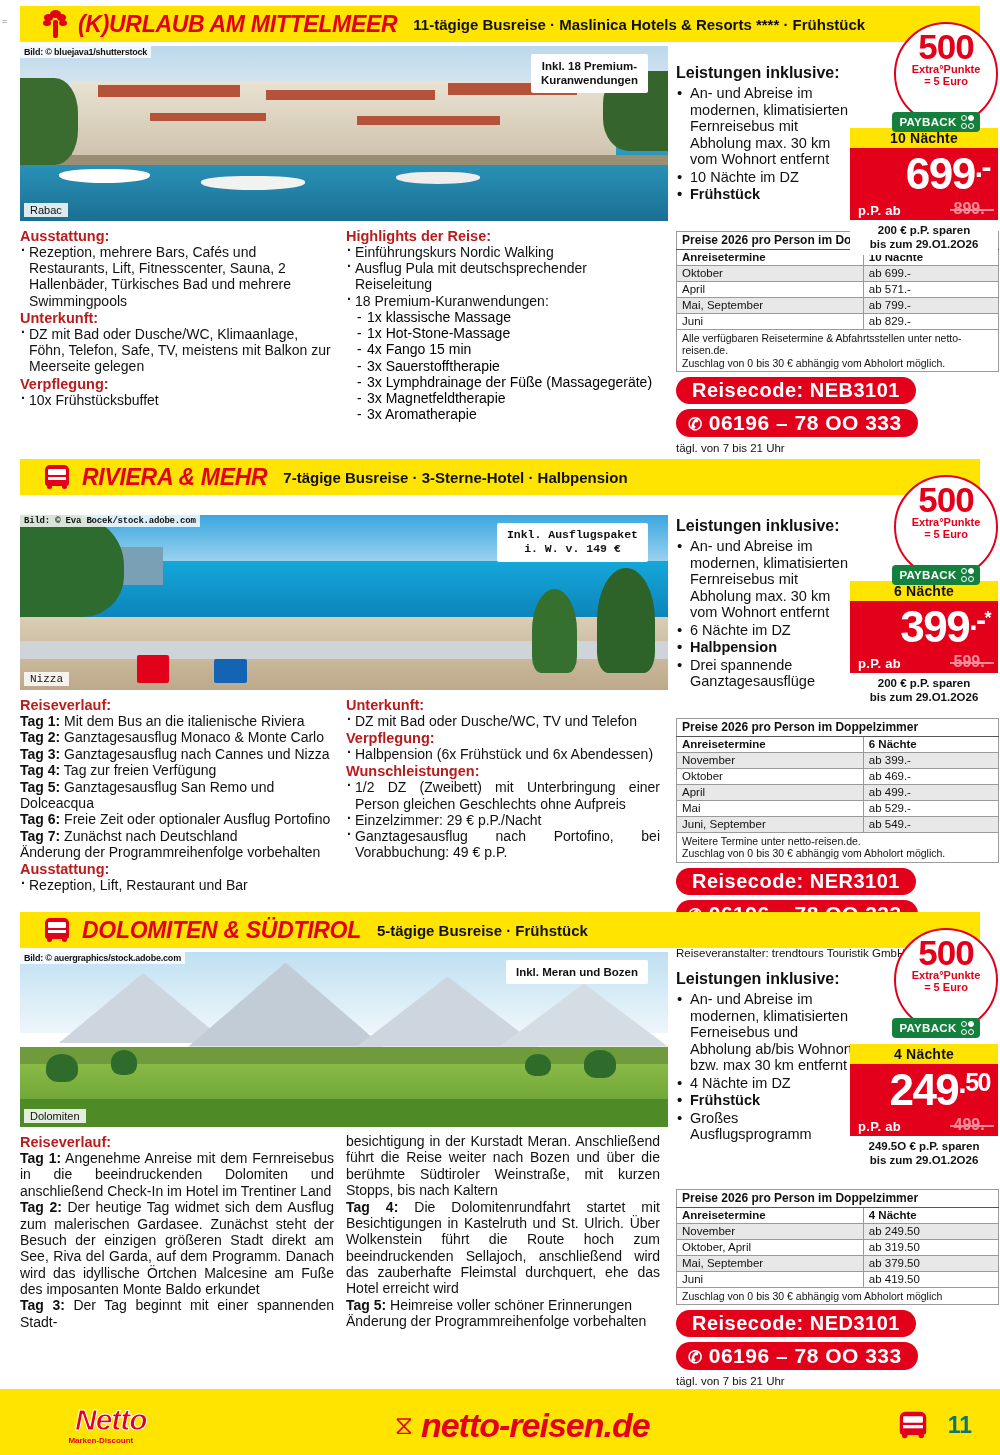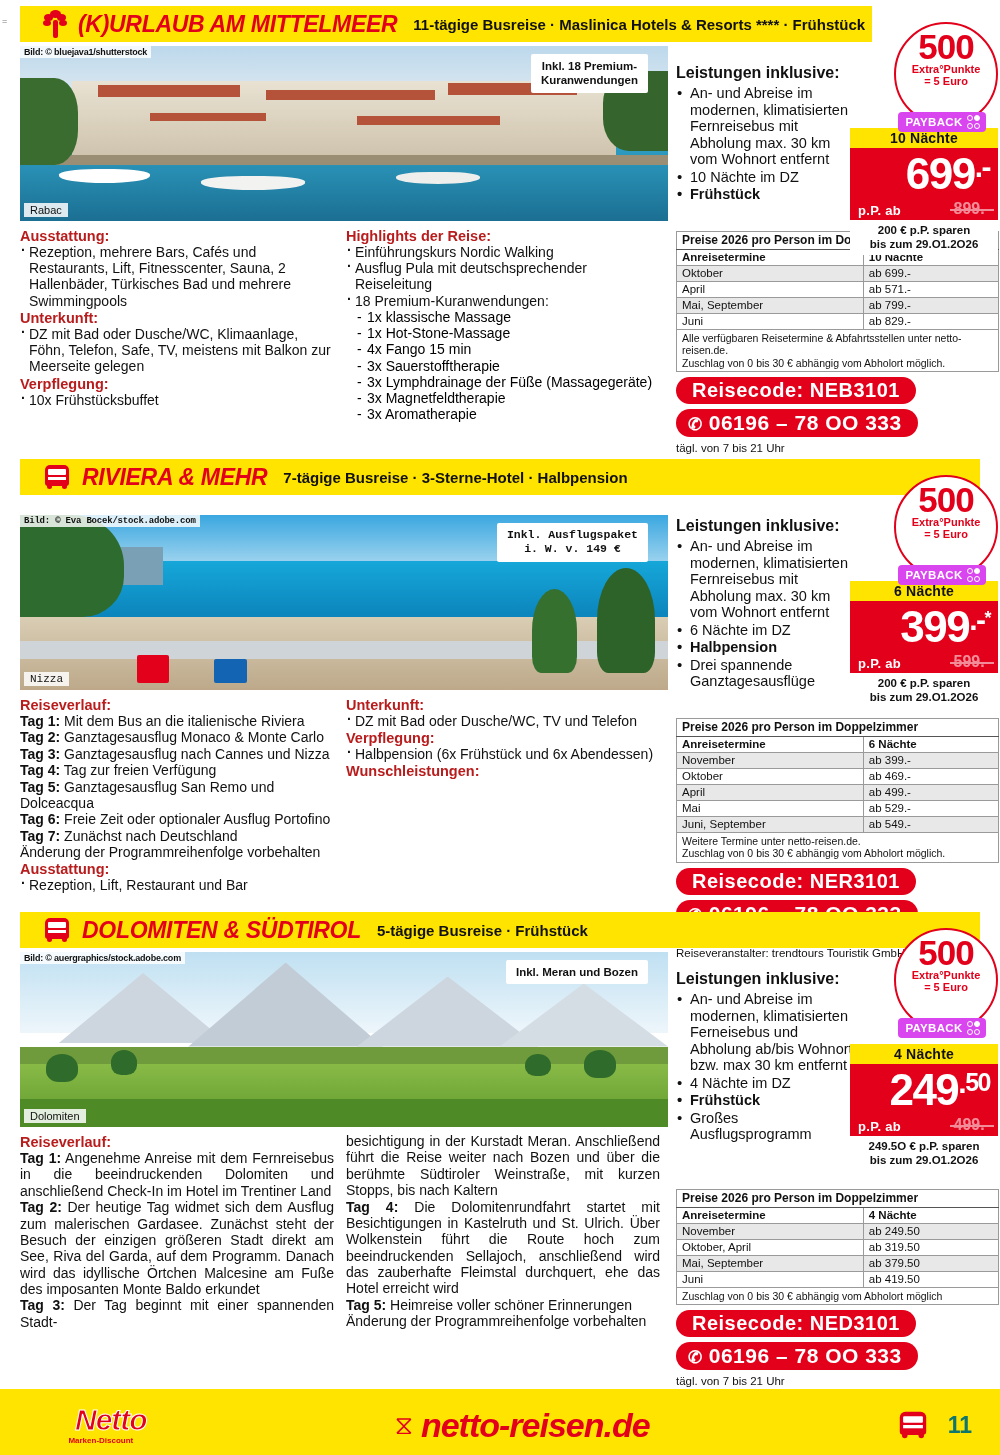--- a/index.html
+++ b/index.html
@@ -108,22 +108,22 @@
   
   .points-badge {
     position:absolute; right:2px; top:-28px; width:104px; height:104px;
     border:2px solid #e2001a; border-radius:50%; background:#fff;
     text-align:center; padding-top:6px; z-index:6;
   }
   .points-badge .num { color:#e2001a; font-weight:bold; font-size:35px; line-height:.95; letter-spacing:-1px;}
   .points-badge .t1 { color:#e2001a; font-weight:bold; font-size:11px; }
   .points-badge .t2 { color:#e2001a; font-weight:bold; font-size:11px; }
   .payback {
-    position:absolute; right:14px; top:62px; z-index:7;
-    background:#d946ef; color:#fff; border-radius:4px;
+    position:absolute; right:20px; top:62px; z-index:7;
+    background:#15803d; color:#fff; border-radius:4px;
     font-size:11.5px; font-weight:bold; padding:3px 6px 3px 7px;
     display:flex; align-items:center; gap:4px; letter-spacing:.3px;
   }
   .pb-dots { display:grid; grid-template-columns:6px 6px; gap:1.5px; }
   .pb-dots i { width:6px; height:6px; border-radius:50%; border:1.3px solid #fff; display:block; }
   .pb-dots i.f { background:#fff; }
 
   
   .price-box { position:absolute; right:2px; width:148px; z-index:5; }
   .price-nights {
@@ -197,21 +197,21 @@
   .spine { position:absolute; left:2px; top:10px; font-size:9px; color:#777; }
 </style>
 </head>
 <body>
 
 <div class="page">
 
   <div class="spine">=</div>
 
   <div class="offer" style="height:445px;">
-    <div class="offer-header" style="margin:6px 20px 0 20px; width:852px;">
+    <div class="offer-header" style="margin:6px 20px 0 20px; width:960px;">
       <span class="palm-icon">
         <i class="leaf l3"></i>
           <i class="leaf l1"></i>
           <i class="leaf l2"></i>
         <i class="leaf l4"></i>
           <i class="leaf l5"></i>
           <i class="trunk"></i>
       </span>
       <span class="offer-title">(K)URLAUB AM MITTELMEER</span>
       <span class="offer-sub">11-tägige Busreise · Maslinica Hotels &amp; Resorts **** · Frühstück</span>
@@ -406,20 +406,25 @@
       <div class="tcol">
         <h4 class="sec">Unterkunft:</h4>
         <ul class="dots">
             <li>DZ mit Bad oder Dusche/WC, TV und Telefon</li>
           </ul>
         <h4 class="sec">Verpflegung:</h4>
         <ul class="dots">
             <li>Halbpension (6x Frühstück und 6x Abendessen)</li>
           </ul>
         <h4 class="sec">Wunschleistungen:</h4>
+        <ul class="dots" style="text-align:justify;">
+          <li>1/2 DZ (Zweibett) mit Unterbringung einer Person gleichen Geschlechts ohne Aufpreis</li>
+          <li>Einzelzimmer: 29 € p.P./Nacht</li>
+          <li>Ganztagesausflug nach Portofino, bei Vorabbuchung: 49 € p.P.</li>
+        </ul>
       </div>
     </div>
 
     <div class="right-col" style="top:44px;">
       <div class="points-badge">
         <div class="num">500</div>
         <div class="t1">Extra°Punkte</div>
         <div class="t2">= 5 Euro</div>
       </div>
       <div class="payback">

